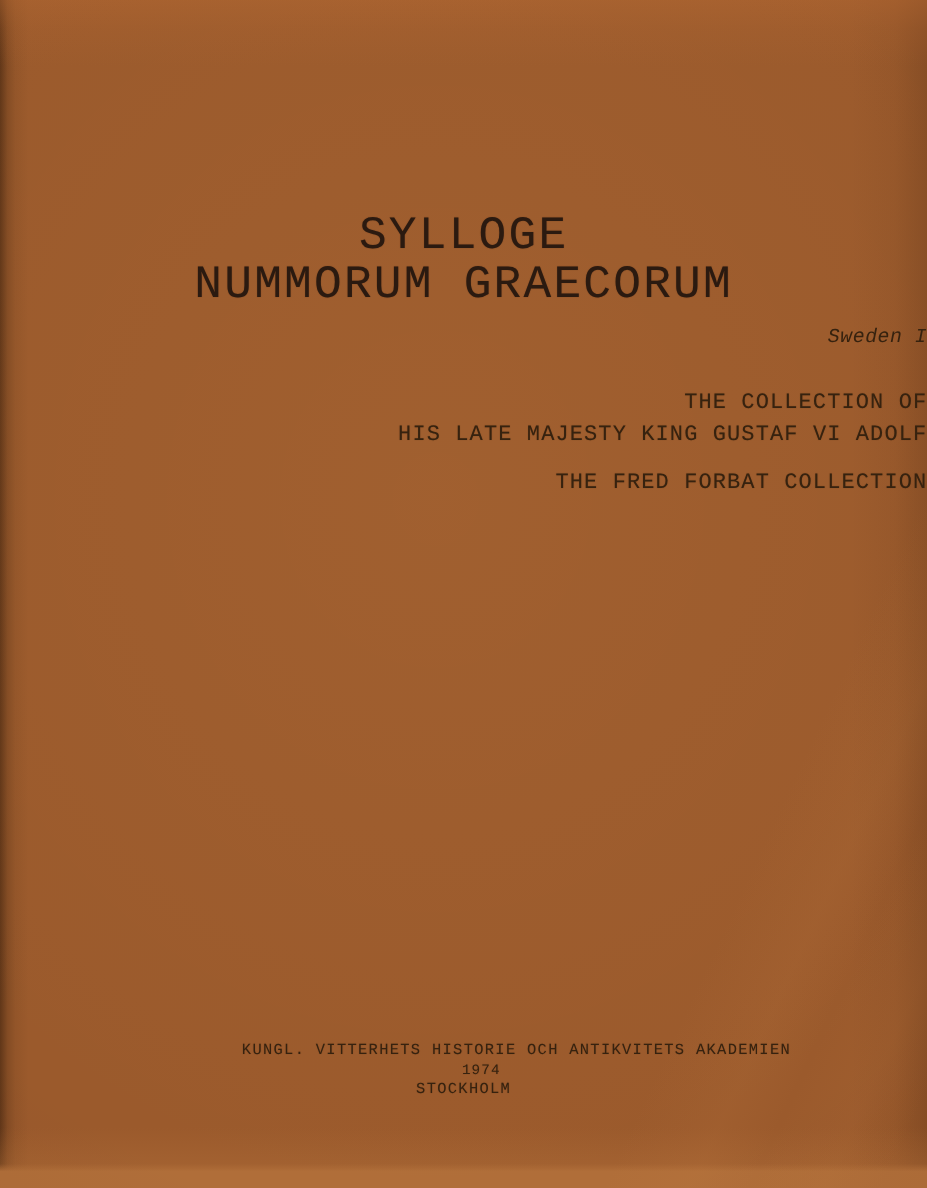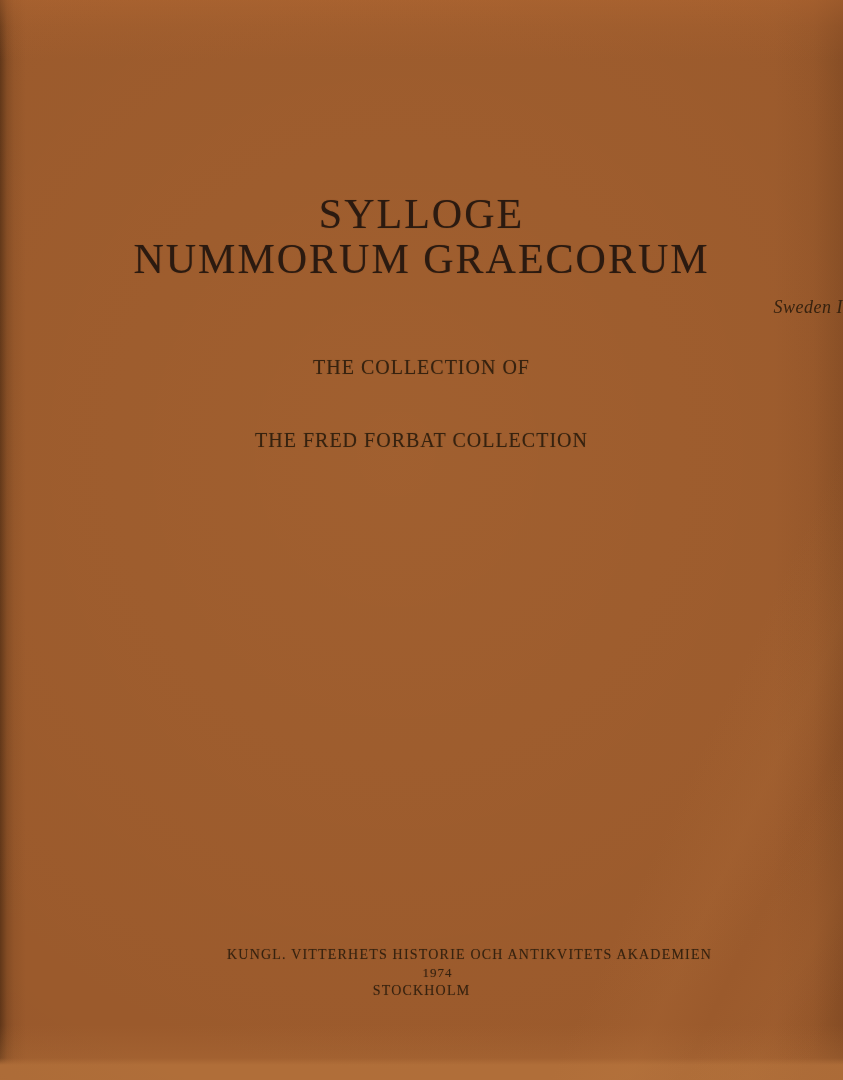--- a/index.html
+++ b/index.html
@@ -7,21 +7,21 @@
     padding: 0;
     background: #1a1a1a;
   }
   .cover {
     position: relative;
     width: 843px;
     height: 1080px;
     margin: 0 auto;
     overflow: hidden;
     background: var(--cover-base, #9b5a2c);
-    font-family: Liberation Serif, serif;
+    font-family: Liberation Mono, monospace;
   }
   
   .cover .edge-shading {
     position: absolute;
     inset: 0;
     pointer-events: none;
     background:
       
       linear-gradient(to top,
         var(--cover-edge-bottom, #b06e39) 0px,
@@ -85,20 +85,21 @@
     font-style: italic;
     letter-spacing: 0.5px;
     color: var(--body-text, #36220f);
     text-align: right;
   }
   .subtitle-line {
     font-size: 20px;
     letter-spacing: 1px;
     color: var(--body-text, #36220f);
     text-shadow: 0 0 1px rgba(54, 34, 15, 0.35);
+    text-align: right;
   }
   .subtitle-1 { top: 357px; }
   .subtitle-2 { top: 386px; }
   .subtitle-3 { top: 430px; }
   .imprint-line {
     font-size: 14px;
     letter-spacing: 1.2px;
     color: var(--body-text, #36220f);
     text-shadow: 0 0 1px rgba(54, 34, 15, 0.3);
   }
@@ -114,20 +115,21 @@
   <div class="vignette"></div>
 
   <div class="line title-line title-1">SYLLOGE</div>
 
   <div class="line title-line title-2">NUMMORUM GRAECORUM</div>
 
   <div class="line series-line">Sweden I</div>
 
   <div class="line subtitle-line subtitle-1">THE COLLECTION OF</div>
 
+  <div class="line subtitle-line subtitle-2">HIS LATE MAJESTY KING GUSTAF VI ADOLF</div>
 
   <div class="line subtitle-line subtitle-3">THE FRED FORBAT COLLECTION</div>
 
   <div class="line imprint-line imprint-1">STOCKHOLM</div>
 
   <div class="line imprint-line imprint-2">KUNGL. VITTERHETS HISTORIE OCH ANTIKVITETS AKADEMIEN</div>
 
   <div class="line imprint-line imprint-3">1974</div>
 </div>
 

